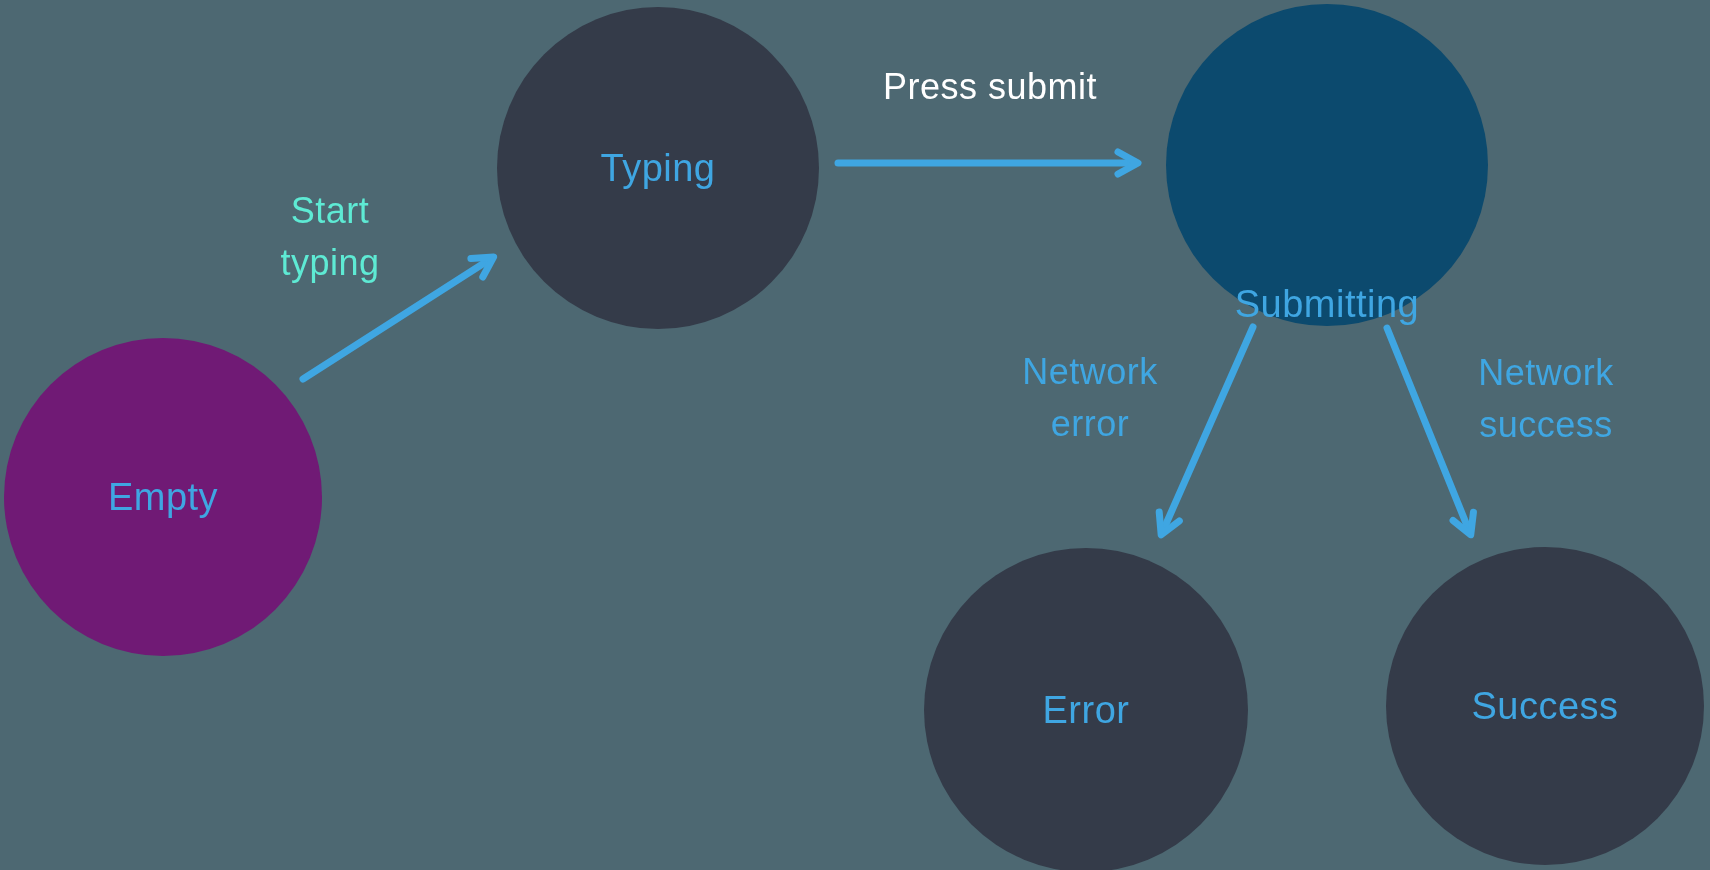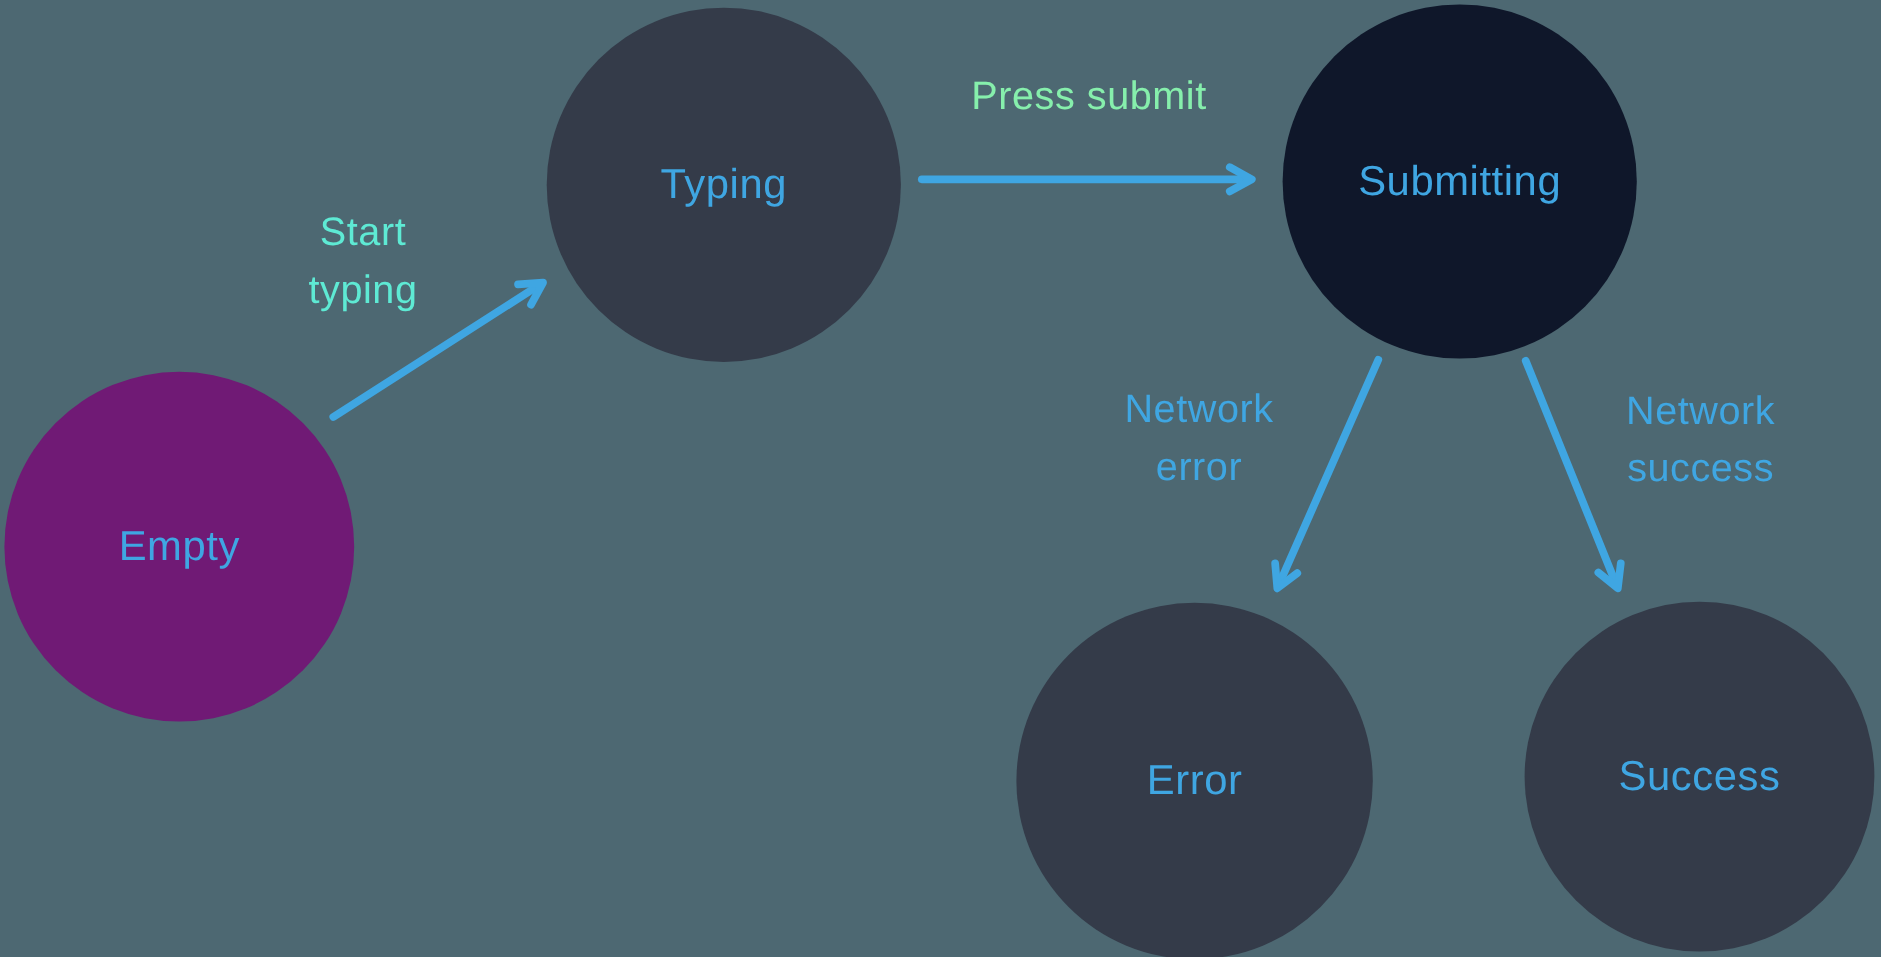--- a/index.html
+++ b/index.html
@@ -67,35 +67,35 @@
       <line x1="1253" y1="327" x2="1162" y2="533" stroke="#3fa6e2" stroke-width="7" stroke-linecap="round" marker-end="url(#arrowhead)"></line>
       <line x1="1387" y1="328" x2="1470" y2="533" stroke="#3fa6e2" stroke-width="7" stroke-linecap="round" marker-end="url(#arrowhead)"></line>
     </svg>
 
   <div class="node" style="left: 4px; top: 338px; width: 318px; height: 318px; background: #701a75; color: rgb(63, 166, 226);">
     <span class="node-label">Empty</span>
   </div>
   <div class="node" style="left: 497px; top: 7px; width: 322px; height: 322px; background: rgb(52, 59, 73); color: rgb(63, 166, 226);">
     <span class="node-label">Typing</span>
   </div>
-  <div class="node" style="left: 1166px; top: 4px; width: 322px; height: 322px; background: #0f172a; color: rgb(63, 166, 226);">
+  <div class="node" style="left: 1166px; top: 4px; width: 322px; height: 322px; background: #0c4a6e; color: rgb(63, 166, 226); align-items: flex-end;">
     <span class="node-label">Submitting</span>
   </div>
   <div class="node" style="left: 924px; top: 548px; width: 324px; height: 324px; background: rgb(52, 59, 73); color: rgb(63, 166, 226);">
     <span class="node-label">Error</span>
   </div>
   <div class="node" style="left: 1386px; top: 547px; width: 318px; height: 318px; background: rgb(52, 59, 73); color: rgb(63, 166, 226);">
     <span class="node-label">Success</span>
   </div>
 
   <div class="edge-label" style="left: 330px; top: 237px; color: #5eead4;">
     <span>Start</span>
     <span>typing</span>
   </div>
-  <div class="edge-label" style="left: 990px; top: 87px; color: #86efac;">
+  <div class="edge-label" style="left: 990px; top: 87px; color: #ffffff;">
     <span>Press submit</span>
   </div>
   <div class="edge-label" style="left: 1090px; top: 398px; color: rgb(63, 166, 226);">
     <span>Network</span>
     <span>error</span>
   </div>
   <div class="edge-label" style="left: 1546px; top: 399px; color: rgb(63, 166, 226);">
     <span>Network</span>
     <span>success</span>
   </div>

